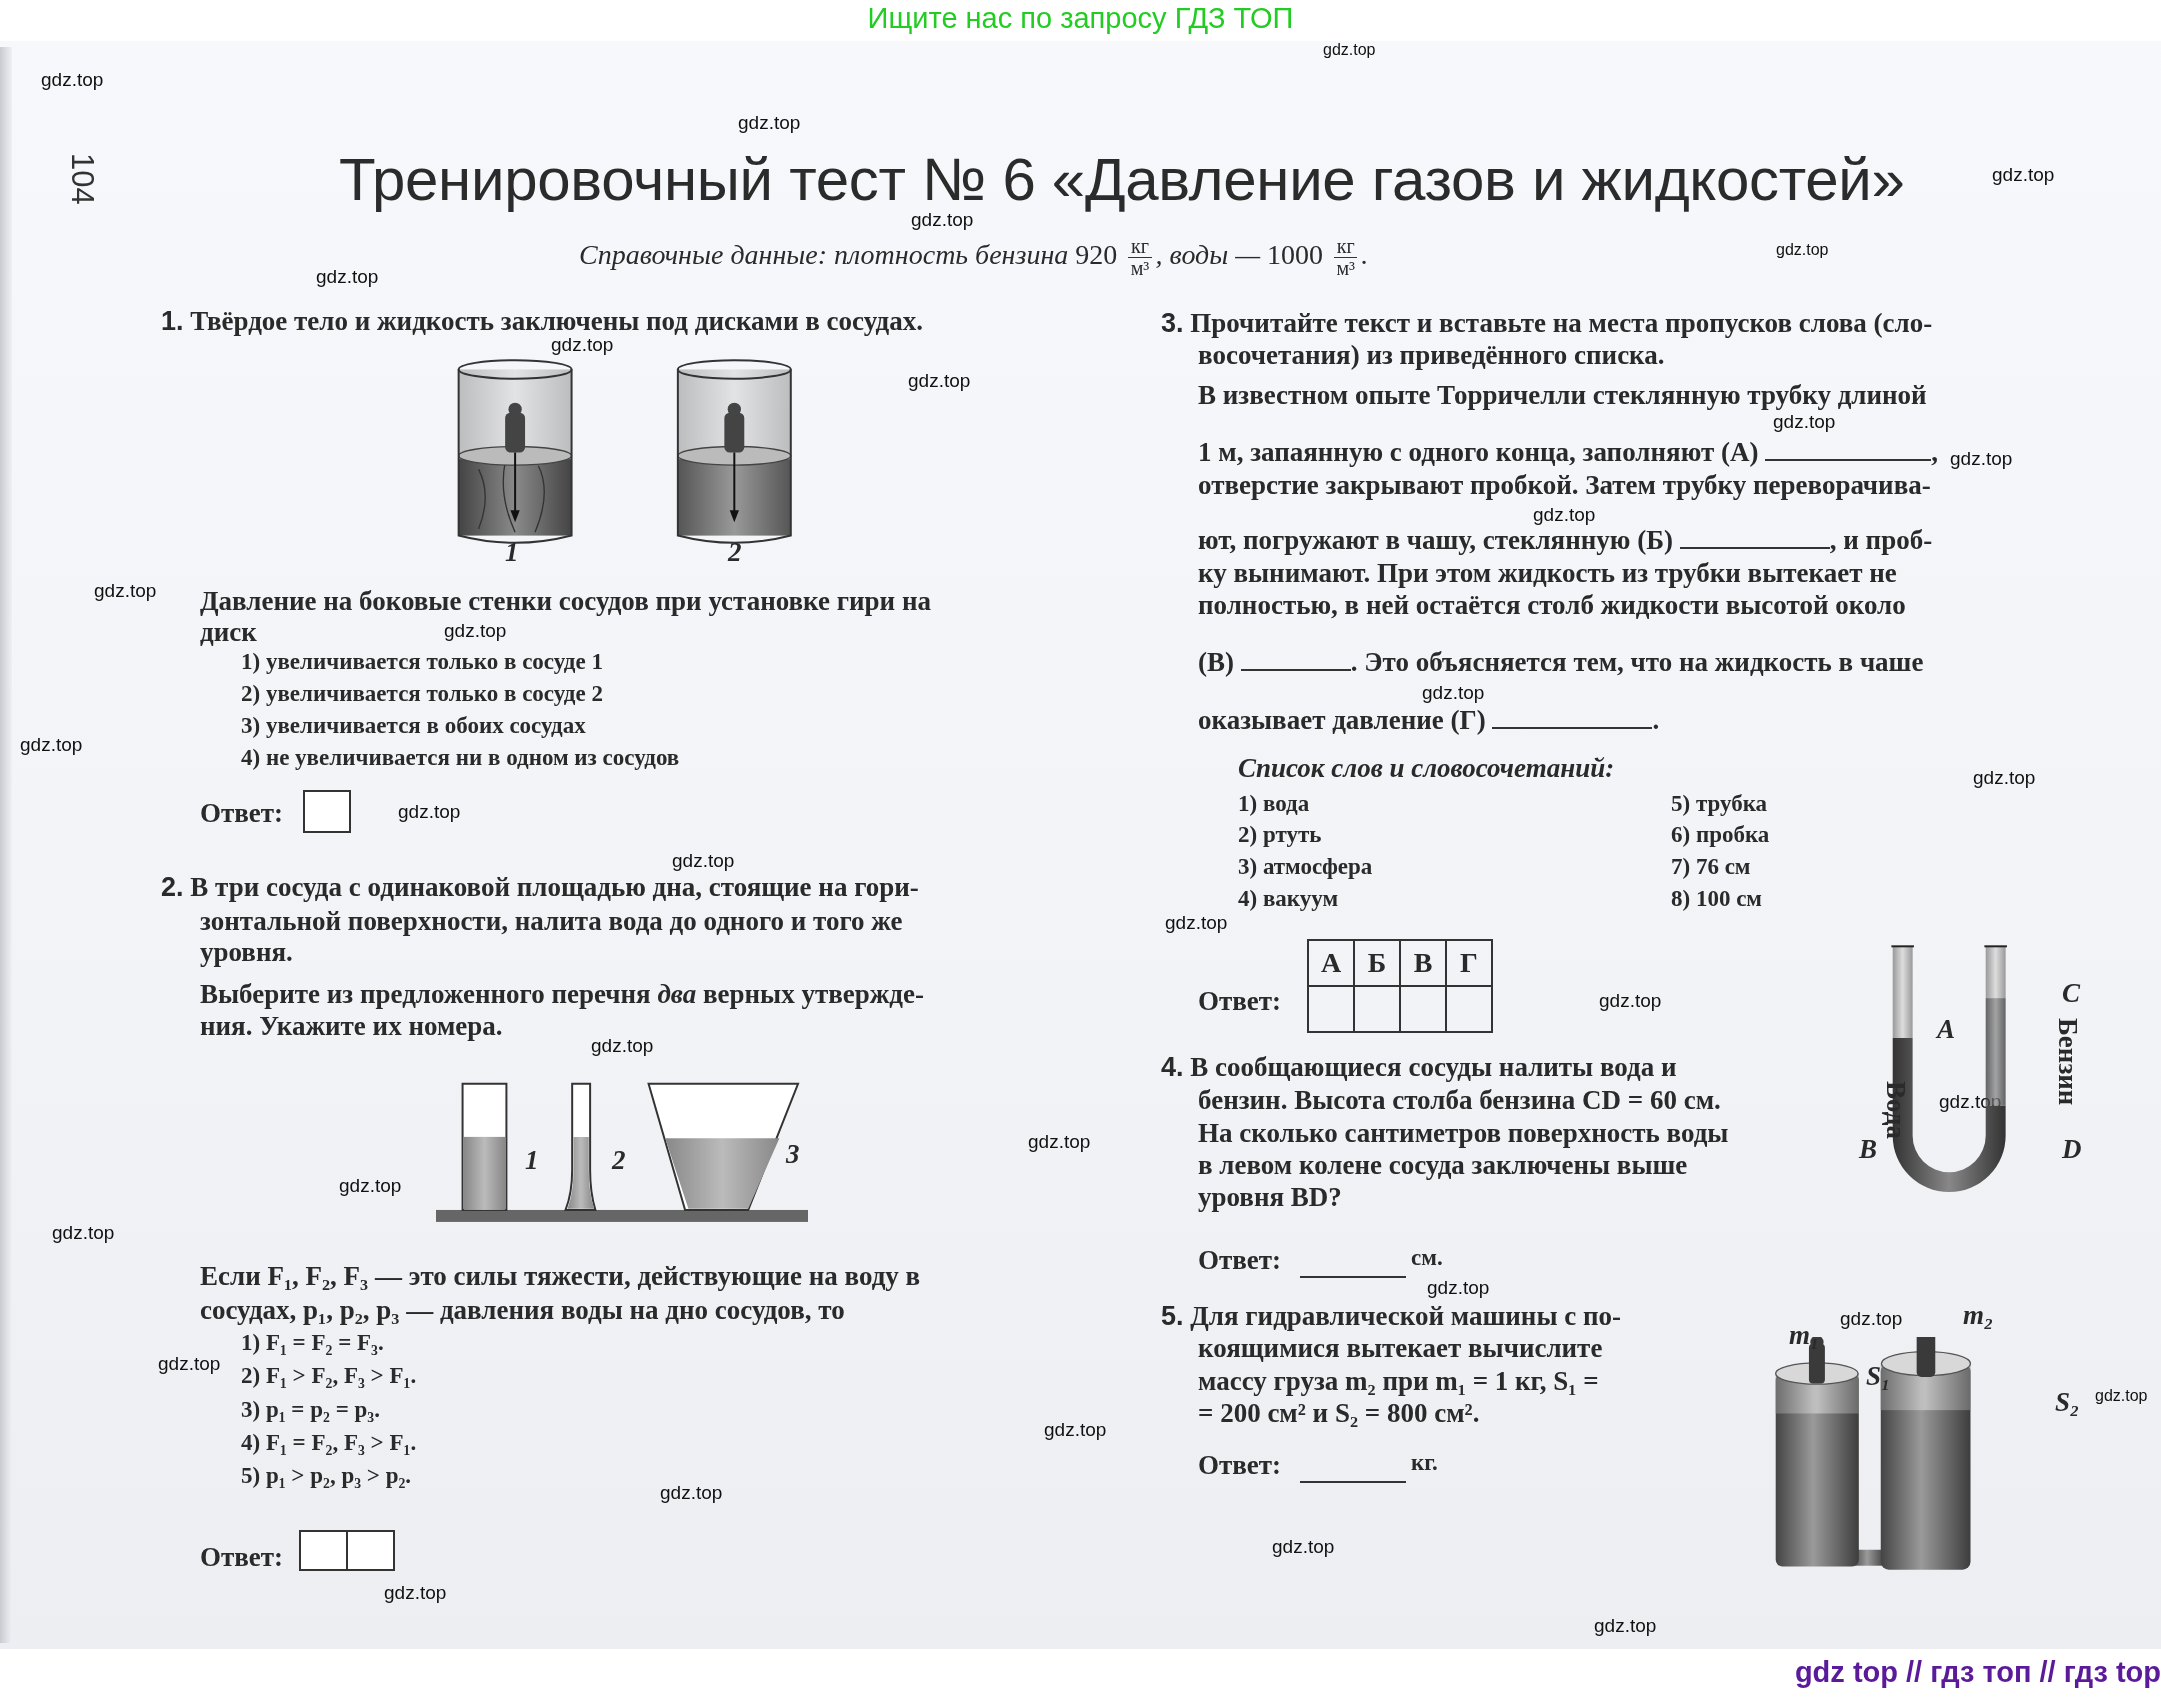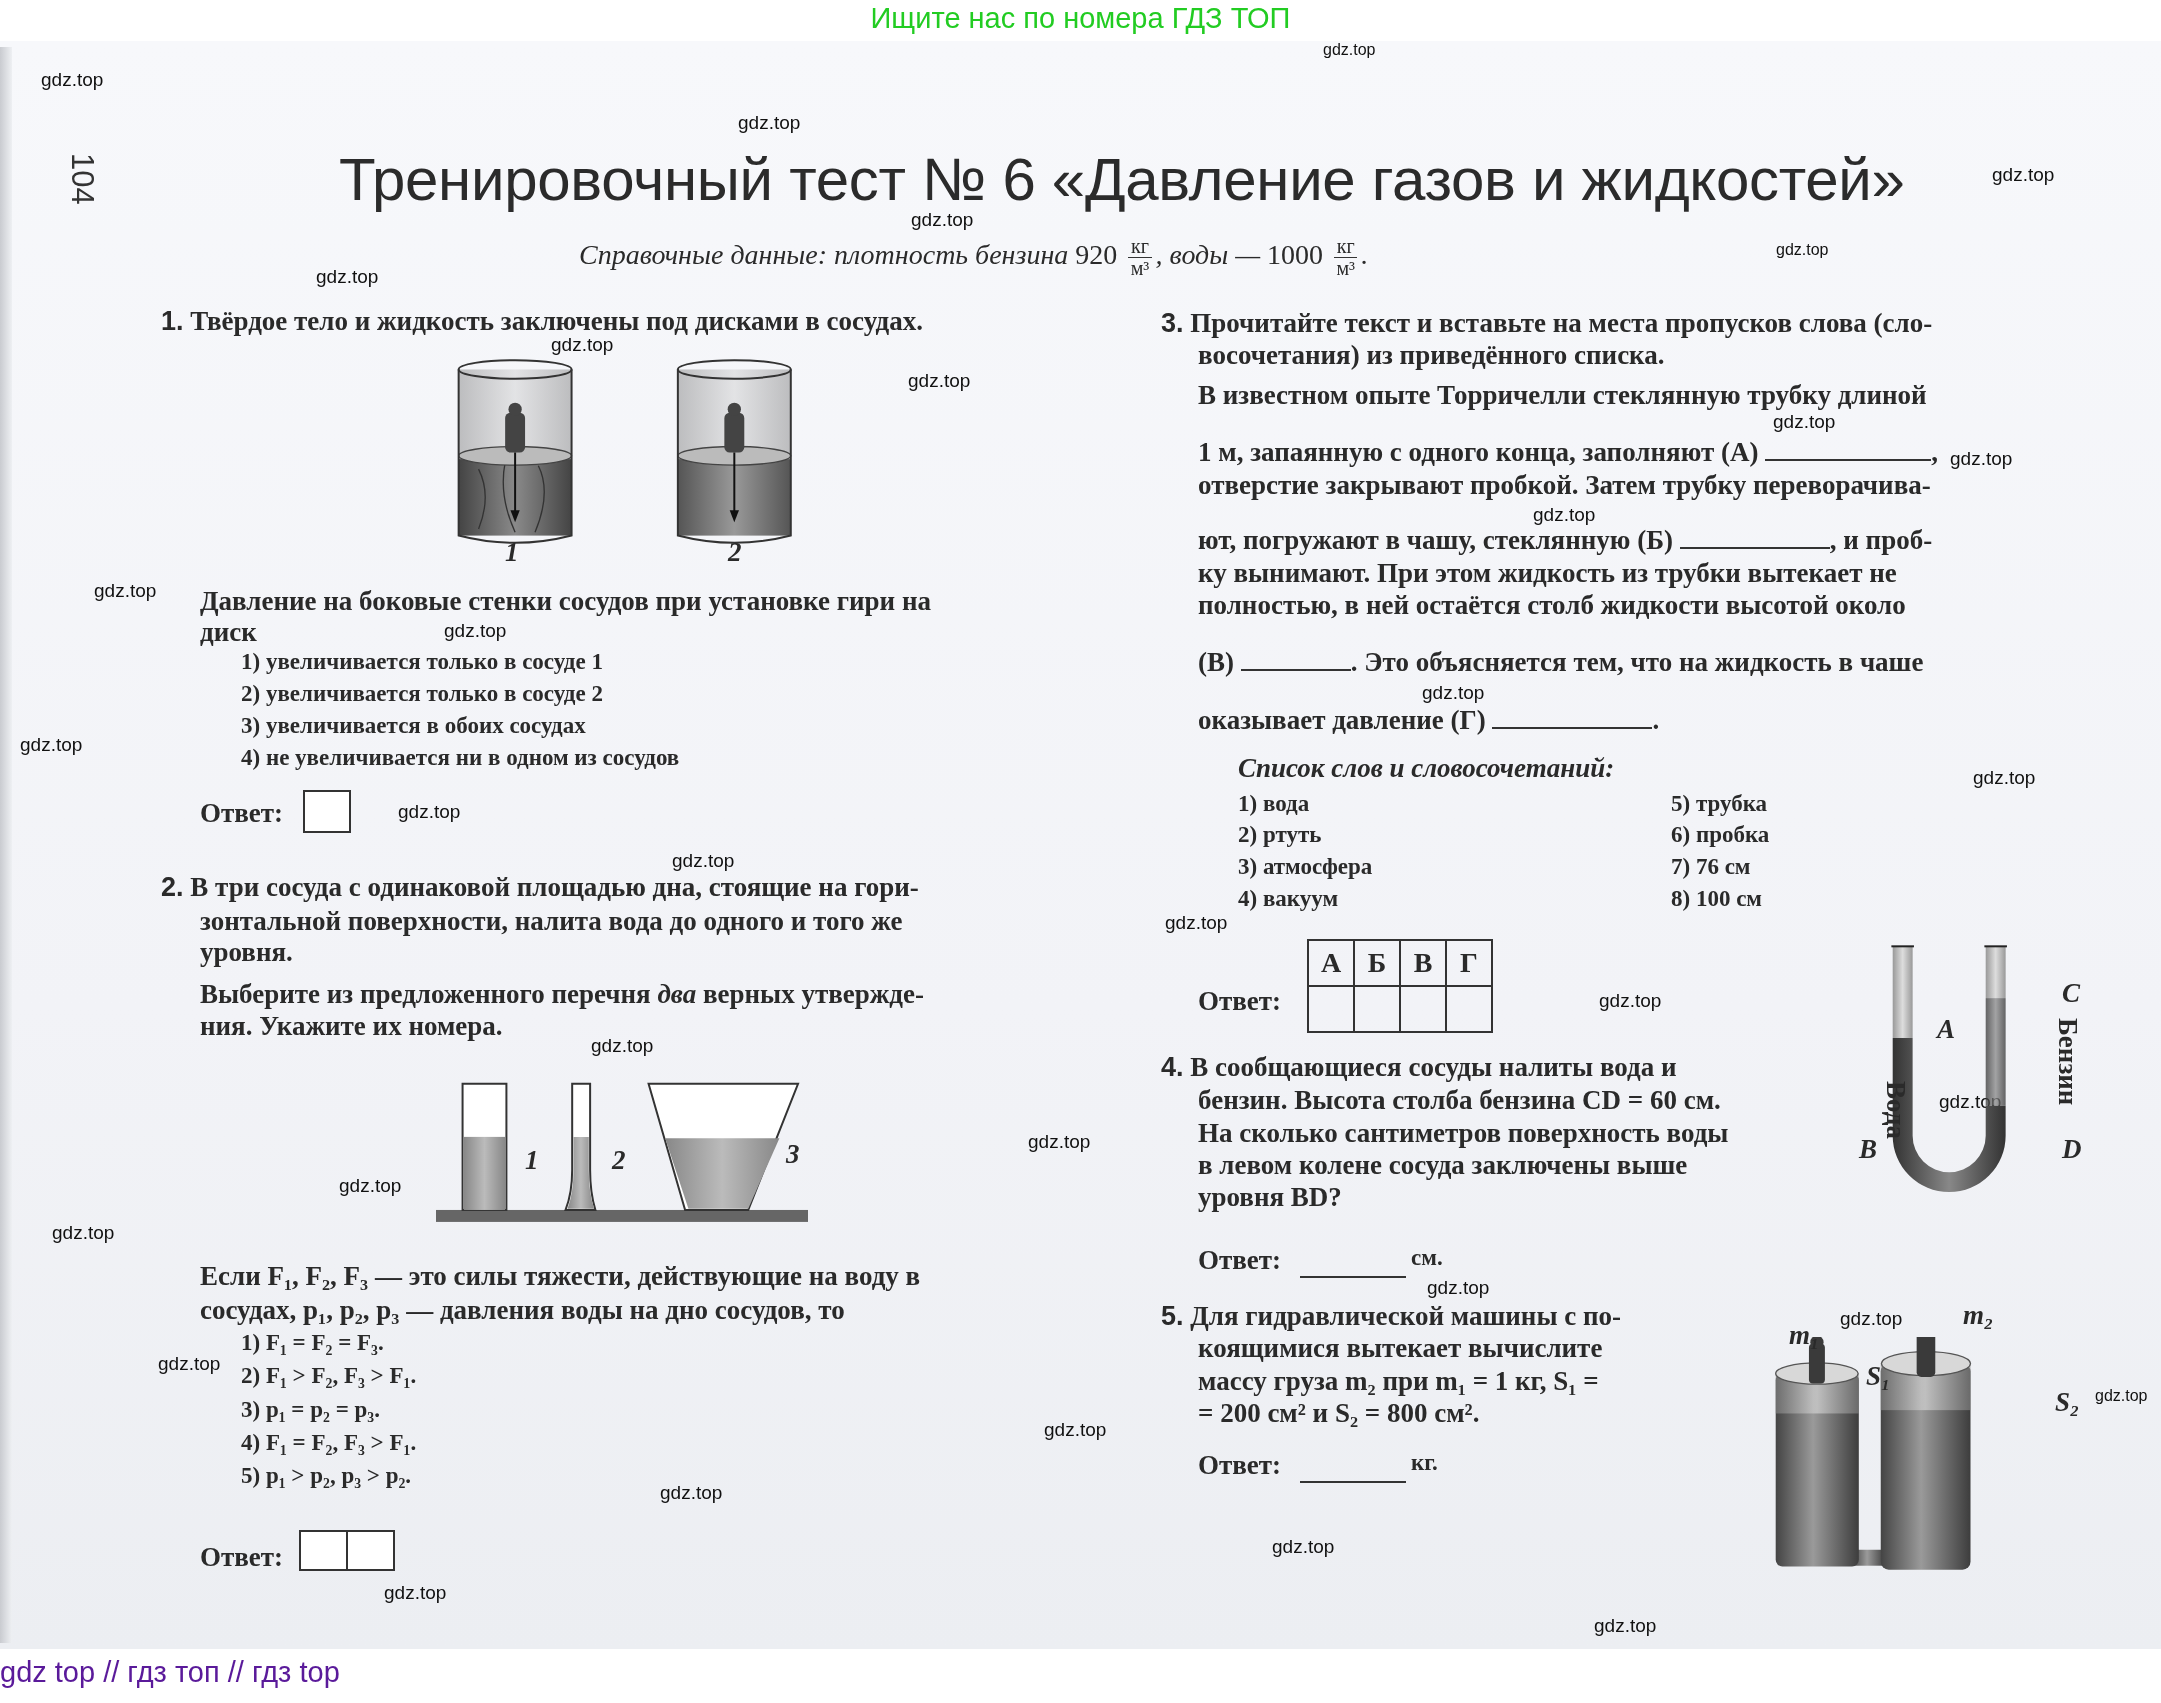--- a/index.html
+++ b/index.html
@@ -5,22 +5,22 @@
   html, body { margin:0; padding:0; }
   body { width:2161px; height:1703px; position:relative; background:#ffffff; overflow:hidden;
          font-family:"Liberation Serif", "DejaVu Serif", serif; color:#2a2a2a; }
   .abs { position:absolute; }
   .top-banner { position:absolute; left:0; top:0; width:2161px; height:40px; text-align:center;
                 font-family:"Liberation Sans", sans-serif; font-size:29px; color:#22cc22; line-height:37px; }
   .page { position:absolute; left:0; top:41px; width:2161px; height:1608px;
           background:linear-gradient(180deg,#f7f8fb 0%, #f2f3f7 60%, #eceef2 100%); }
   .page-edge { position:absolute; left:0; top:47px; width:12px; height:1596px;
                background:linear-gradient(90deg,#c9cbd0,#eef0f3); }
-  .bottom-banner { position:absolute; left:0; top:1649px; width:2161px; height:54px; text-align:left;
-                   font-family:"Liberation Sans", sans-serif; font-size:29px; color:#5a1a9a; line-height:47px; }
+  .bottom-banner { position:absolute; left:0; top:1649px; width:2161px; height:54px; text-align:right;
+                   font-family:"Liberation Sans", sans-serif; font-size:29px; color:#5a1a9a; line-height:47px;font-weight:bold; }
   .wm { position:absolute; font-family:"Liberation Sans", sans-serif; font-size:19px; color:#111; }
   .pagenum { position:absolute; left:100px; top:153px; font-family:"Liberation Sans", sans-serif;
              font-size:31px; transform:rotate(90deg); transform-origin:left top; color:#333; }
   .title { position:absolute; left:339px; top:145px; font-family:"Liberation Sans", sans-serif;
            font-size:60px; color:#2b2b2b; white-space:nowrap; letter-spacing:-0.3px; }
   .ref { position:absolute; left:579px; top:236px; font-size:28px; font-style:italic; white-space:nowrap; }
   .frac { display:inline-block; vertical-align:middle; text-align:center; font-style:normal; font-size:20px; line-height:21px; margin:0 4px; }
   .frac span { display:block; }
   .frac .num { border-bottom:1.3px solid #333; padding:0 2.7px; }
   .qnum { font-family:"Liberation Sans", sans-serif; font-weight:bold; }
@@ -30,21 +30,21 @@
   .box { position:absolute; border:2px solid #333; background:#fff; }
   .blank { display:inline-block; border-bottom:2px solid #333; height:20px; vertical-align:baseline; }
   .cap { position:absolute; font-size:27px; font-style:italic; font-weight:bold; }
   table.abvg { position:absolute; border-collapse:collapse; }
   table.abvg td { border:2px solid #333; width:44px; height:44px; text-align:center; font-size:28px; font-weight:bold; padding:0; }
   i.v { font-style:italic; }
 </style>
 </head>
 <body>
 
-<div class="top-banner">Ищите нас по номера ГДЗ ТОП</div>
+<div class="top-banner">Ищите нас по запросу ГДЗ ТОП</div>
 
 <div class="page"></div>
 <div class="page-edge"></div>
 
 <div class="wm" style="left:41px;top:69px">gdz.top</div>
 <div class="wm" style="left:1323px;top:41px;font-size:16px">gdz.top</div>
 <div class="wm" style="left:738px;top:112px">gdz.top</div>
 <div class="wm" style="left:1992px;top:164px">gdz.top</div>
 <div class="wm" style="left:911px;top:209px">gdz.top</div>
 <div class="wm" style="left:1776px;top:241px;font-size:16px">gdz.top</div>

